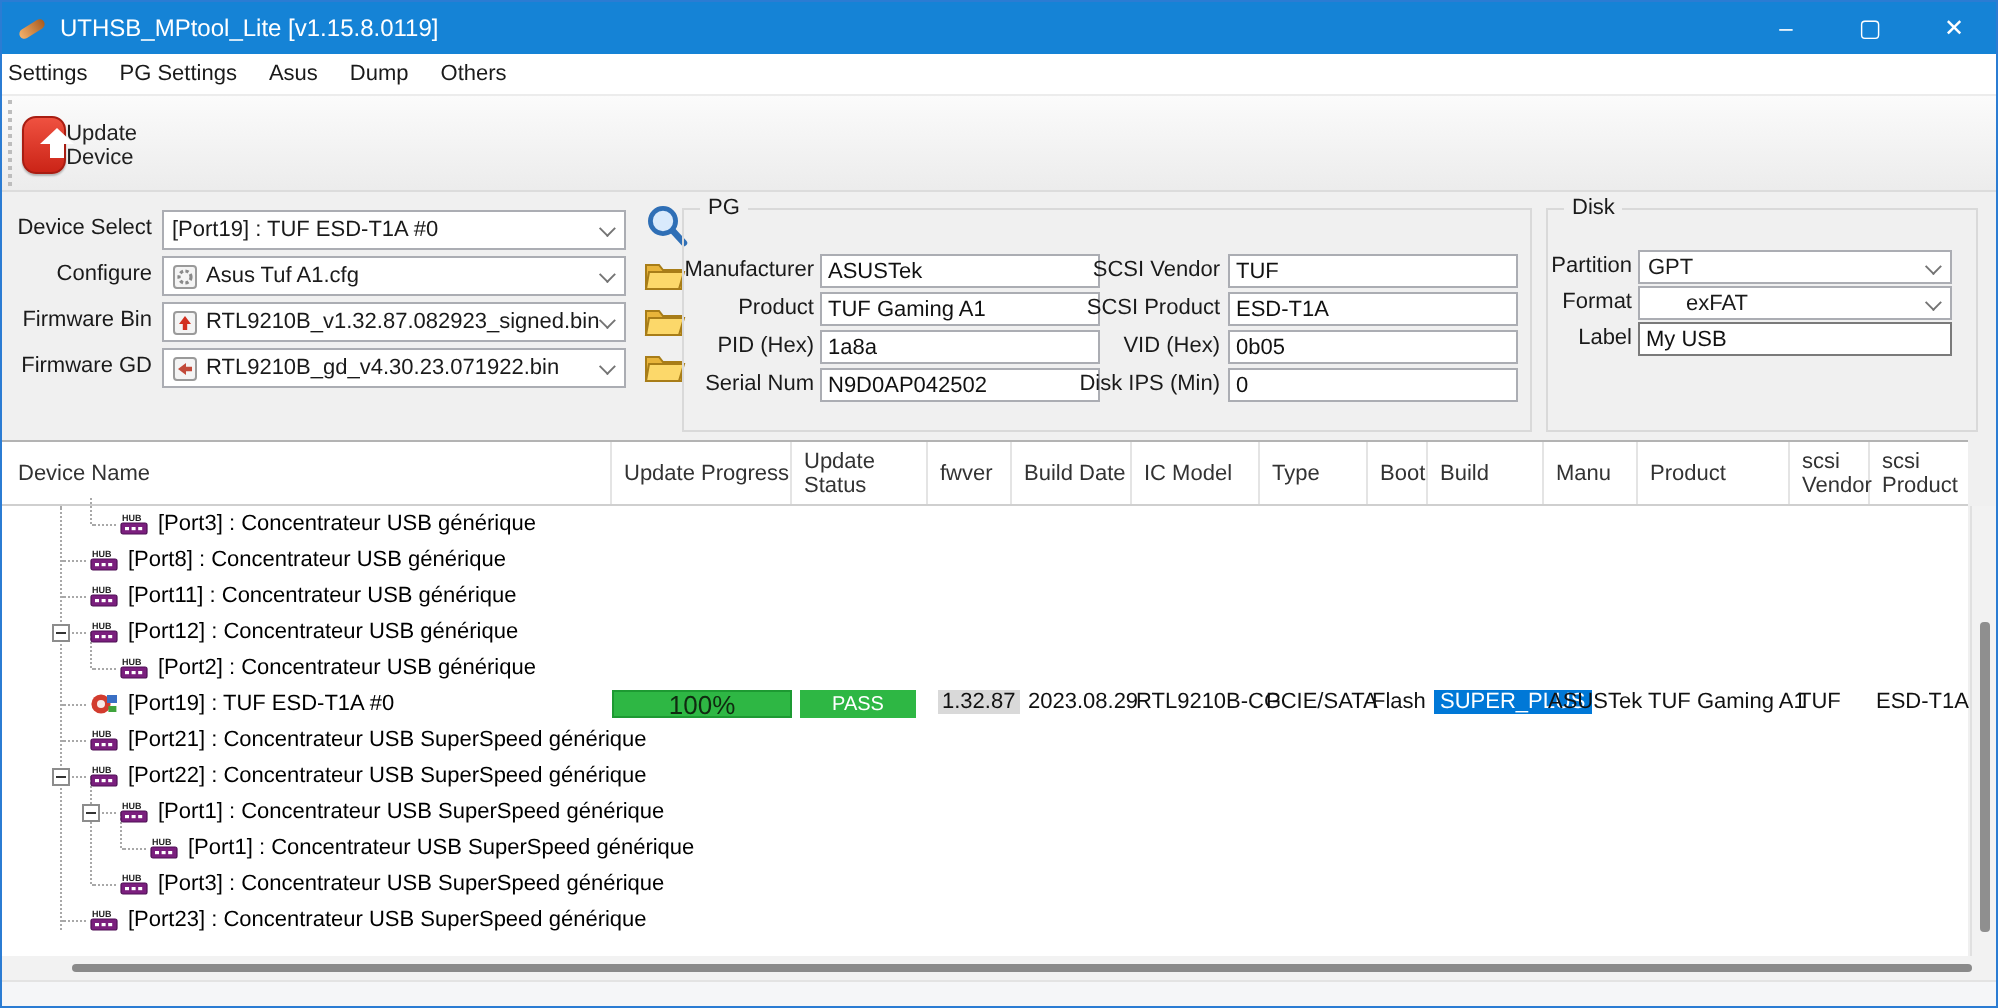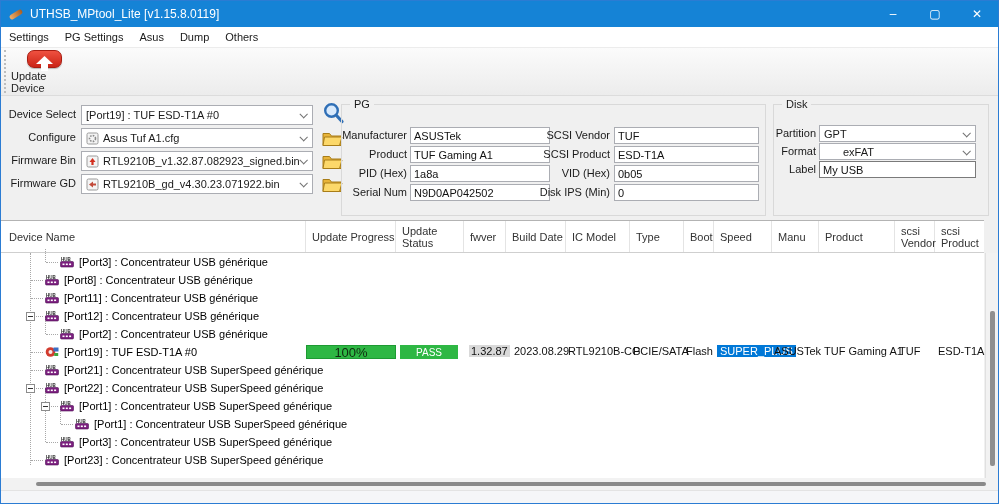--- a/index.html
+++ b/index.html
@@ -11,25 +11,25 @@
   
   .titlebar{position:absolute;left:0;top:0;width:100%;height:26px;background:#1583d6;display:flex;align-items:center;color:#fff;}
   .app-icon{width:16px;height:16px;margin:0 6px 0 7px;position:relative;flex:0 0 auto;}
   .app-icon i{position:absolute;left:1px;top:6px;width:14px;height:5px;border-radius:2.5px;background:linear-gradient(90deg,#f2b06a,#a85c20);transform:rotate(-32deg);}
   .title-text{font-size:12px;white-space:nowrap;}
   .win-controls{margin-left:auto;display:flex;height:100%;}
   .win-btn{width:42px;height:100%;display:flex;align-items:center;justify-content:center;color:#fff;font-size:12px;}
   
   .menubar{position:absolute;left:0;top:26px;width:100%;height:21px;background:#fff;display:flex;align-items:center;border-bottom:1px solid #ececec;}
   .menu-item{padding:0 8px;height:100%;display:flex;align-items:center;}
-  .menu-item:first-child{padding-left:8px;}
+  .menu-item:first-child{padding-left:3px;}
   
   .toolbar{position:absolute;left:0;top:47px;width:100%;height:48px;background:linear-gradient(#fbfbfb,#ececec);border-bottom:1px solid #dcdcdc;}
   .gripper{position:absolute;left:3px;top:2px;bottom:2px;width:0;border-left:2px dotted #bdbdbd;}
-  .upd-btn{position:absolute;left:10px;top:2px;width:66px;height:44px;display:flex;flex-direction:column;align-items:center;}
+  .upd-btn{position:absolute;left:10px;top:2px;width:66px;height:44px;display:flex;flex-direction:row;align-items:center;}
   .upd-icon{width:35px;height:29px;border-radius:7px;background:linear-gradient(#ef5140,#cb2417);border:1px solid #a81d12;position:relative;box-shadow:0 1px 1px rgba(0,0,0,.25);}
   .upd-icon svg{position:absolute;left:0;top:0;}
   .upd-label{margin-top:2px;font-size:11px;color:#222;}
   
   .controls{position:absolute;left:0;top:95px;width:100%;height:124px;background:#f0f0f0;}
   .sel-row{position:absolute;height:20px;}
   .sel-label{position:absolute;left:0;top:3px;width:73px;text-align:right;}
   .combo{position:absolute;left:78px;top:0;width:232px;height:20px;background:#fff;border:1px solid #abadb3;display:flex;align-items:center;padding:0 18px 0 4px;overflow:hidden;white-space:nowrap;}
   .combo .val-icon{margin-right:4px;flex:0 0 auto;display:inline-flex;}
   .chev{position:absolute;right:6px;top:6px;width:6px;height:6px;border-right:1px solid #747474;border-bottom:1px solid #747474;transform:rotate(45deg) translateY(-1px);}
@@ -232,21 +232,21 @@
 
   <div class="tbl-header">
     <div class="th first" style="left:0;width:305px;">Device Name</div>
     <div class="th" style="left:305px;width:90px;">Update Progress</div>
     <div class="th" style="left:395px;width:68px;">Update Status</div>
     <div class="th" style="left:463px;width:42px;">fwver</div>
     <div class="th" style="left:505px;width:60px;">Build Date</div>
     <div class="th" style="left:565px;width:64px;">IC Model</div>
     <div class="th" style="left:629px;width:54px;">Type</div>
     <div class="th" style="left:683px;width:30px;">Boot</div>
-    <div class="th" style="left:713px;width:58px;">Speed</div>
+    <div class="th" style="left:713px;width:58px;">Build</div>
     <div class="th" style="left:771px;width:47px;">Manu</div>
     <div class="th" style="left:818px;width:76px;">Product</div>
     <div class="th" style="left:894px;width:40px;">scsi
 Vendor</div>
     <div class="th" style="left:934px;width:49px;border-right:none;">scsi
 Product</div>
   </div>
 
   <div class="tbl-body">
     <div class="spine" style="left:29px;top:0;height:212px;"></div>

